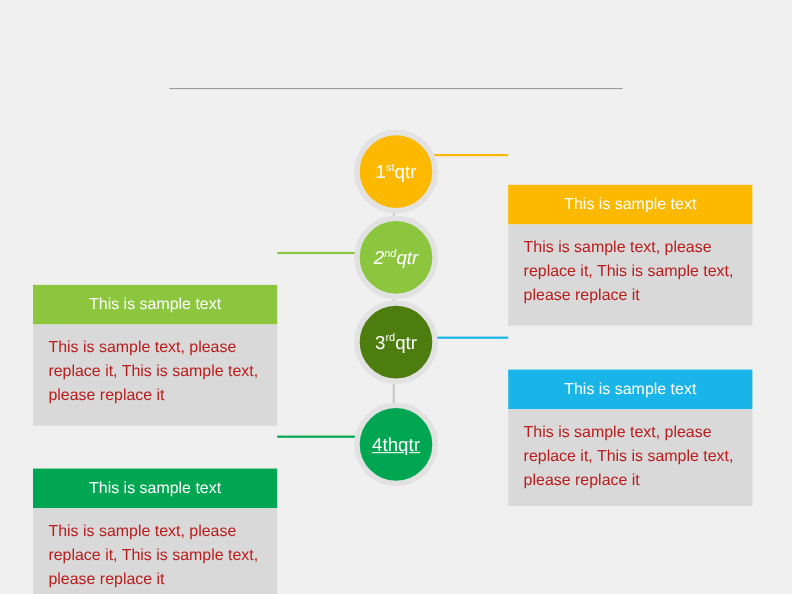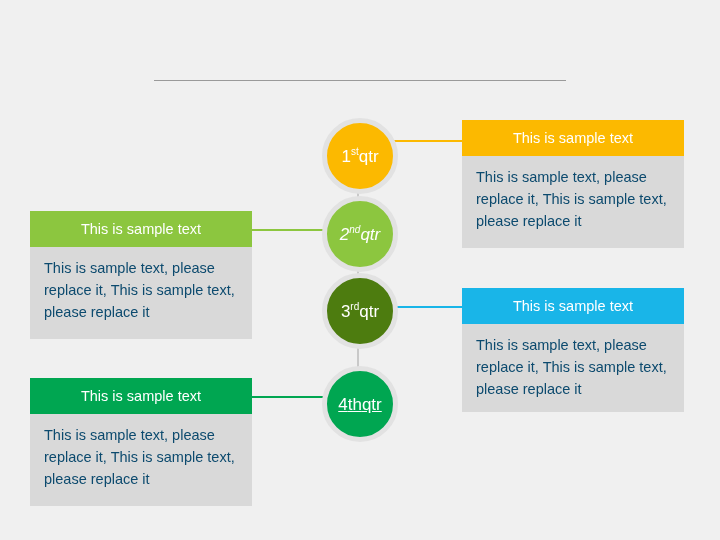--- a/index.html
+++ b/index.html
@@ -82,32 +82,33 @@
     vertical-align: super;
     line-height: 0;
   }
   .circle .qtr {
     font-size: 17px;
   }
 
   
   .card {
     position: absolute;
+    margin-top: 48px;
   }
   .card-header {
     height: 36px;
     line-height: 36px;
     text-align: center;
     color: #ffffff;
     font-size: 14.5px;
     box-sizing: border-box;
   }
   .card-body {
     background: #d9d9d9;
-    color: #0c4a6e;
+    color: #b91c1c;
     font-size: 14.5px;
     line-height: 22px;
     padding: 10px 14px 12px 14px;
     box-sizing: border-box;
   }
 </style>
 </head>
 <body>
 
 <div id="slide">

